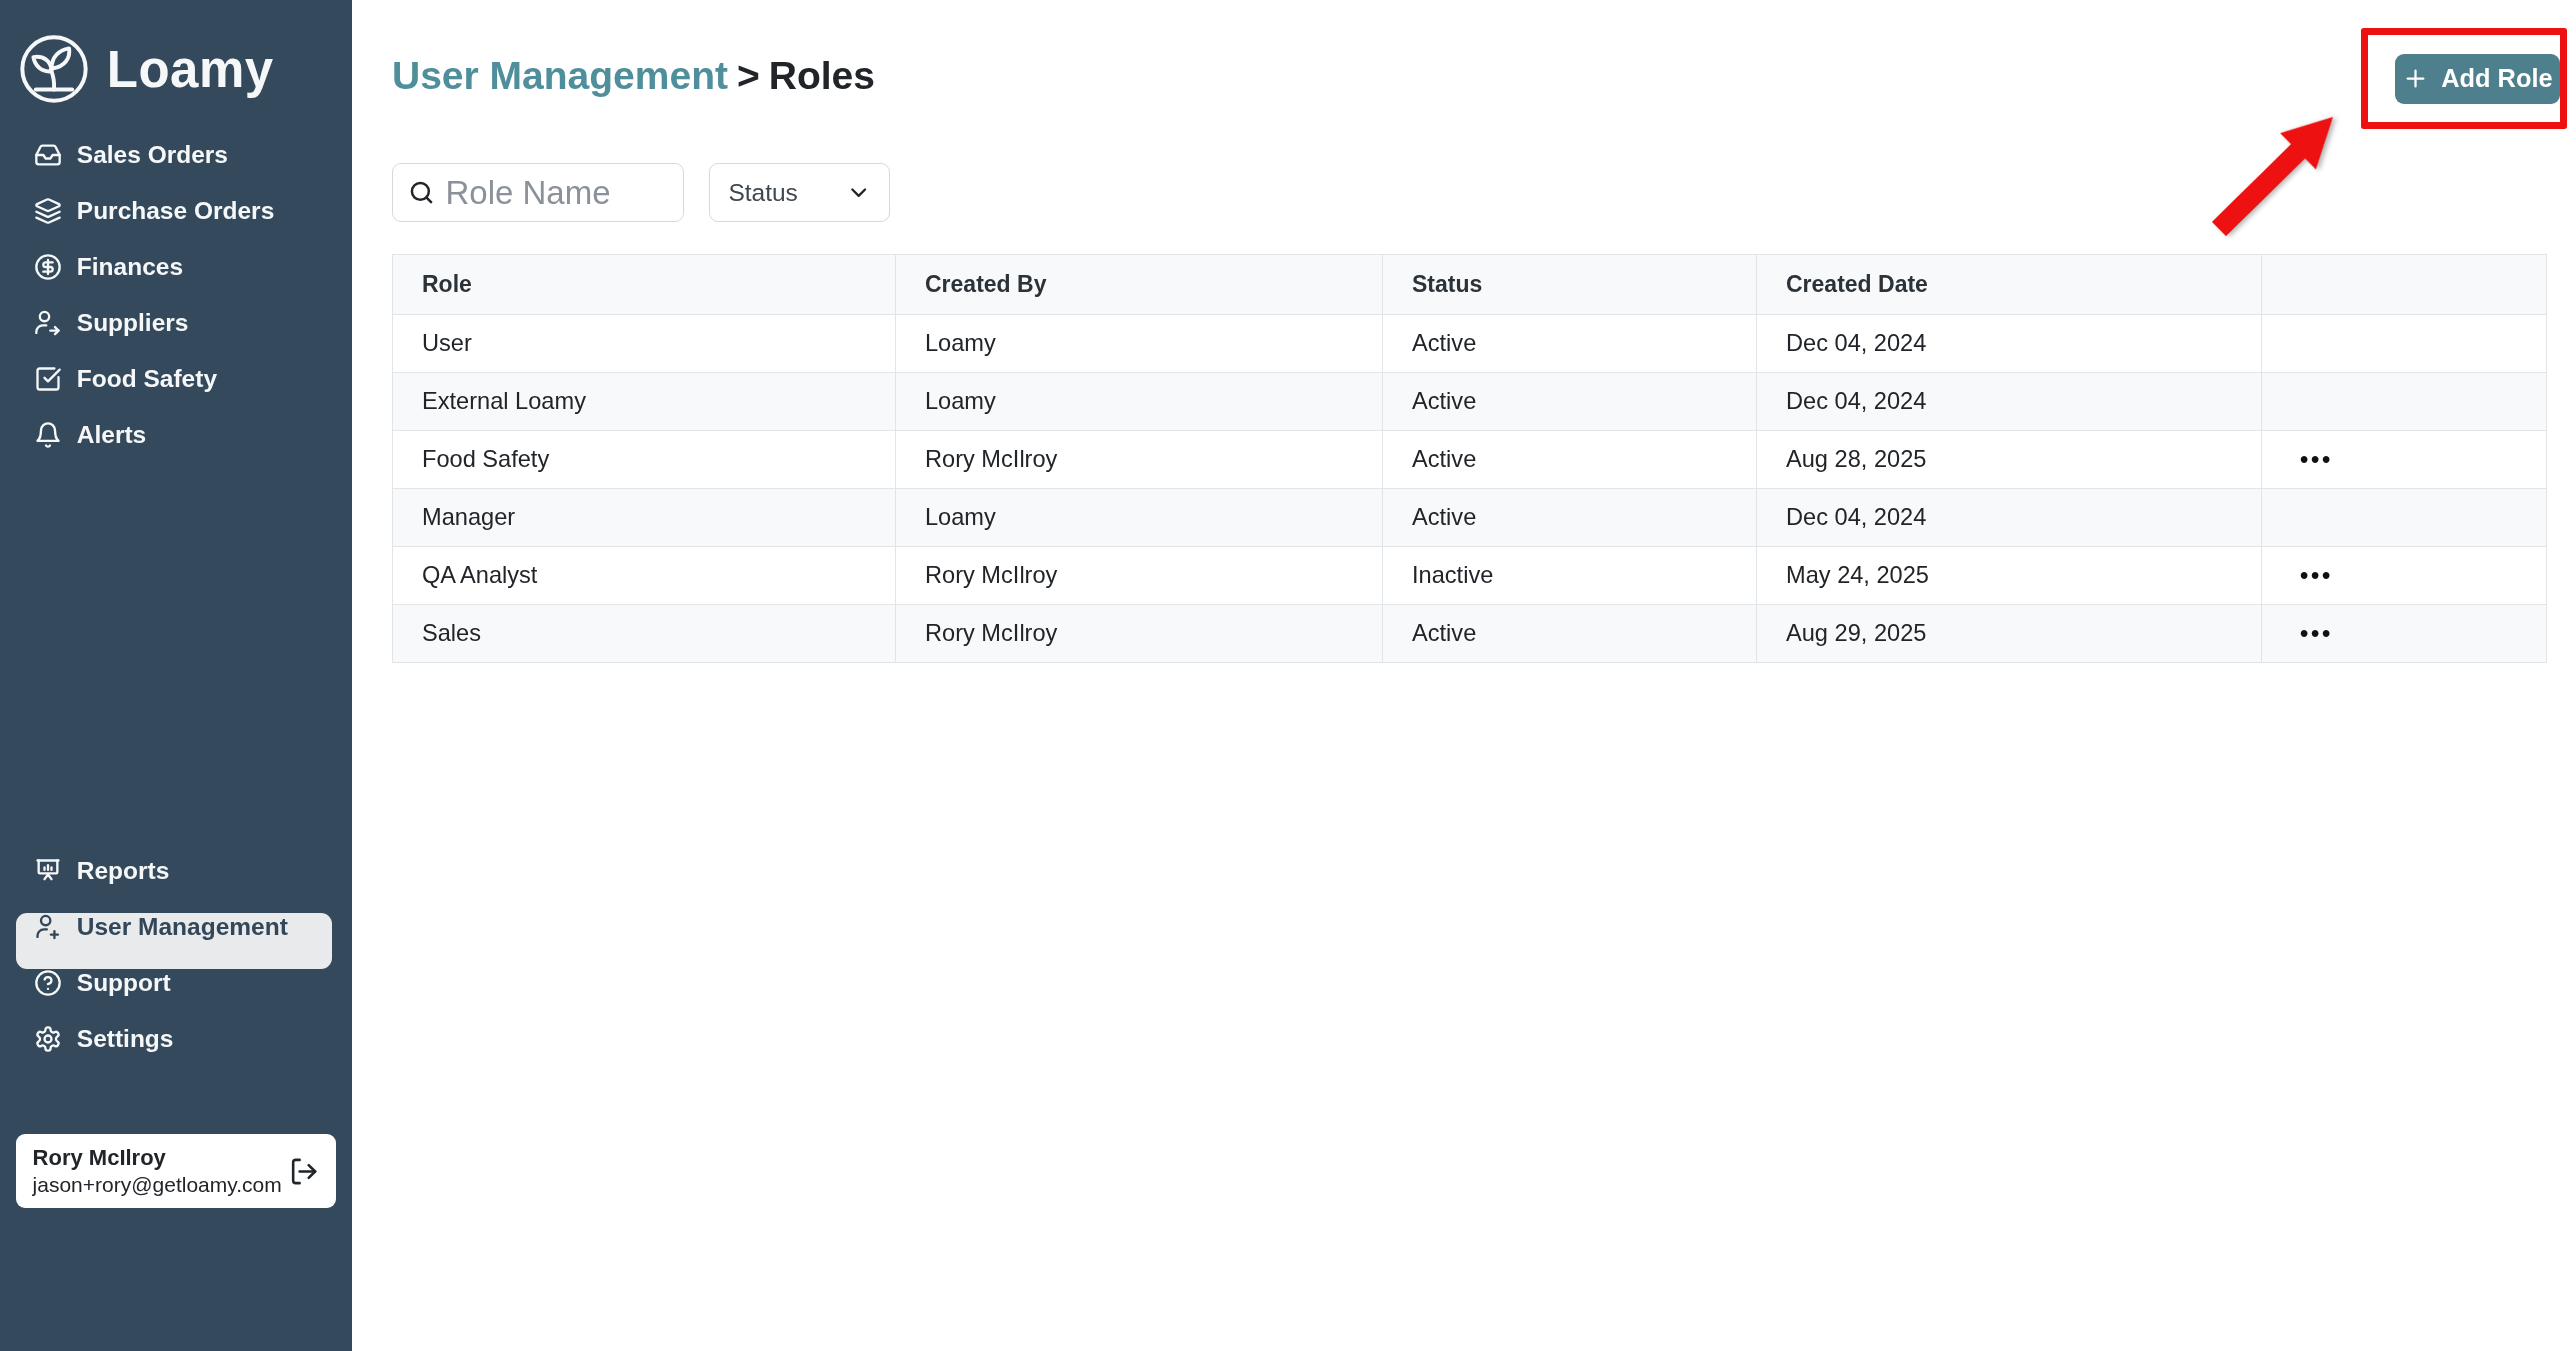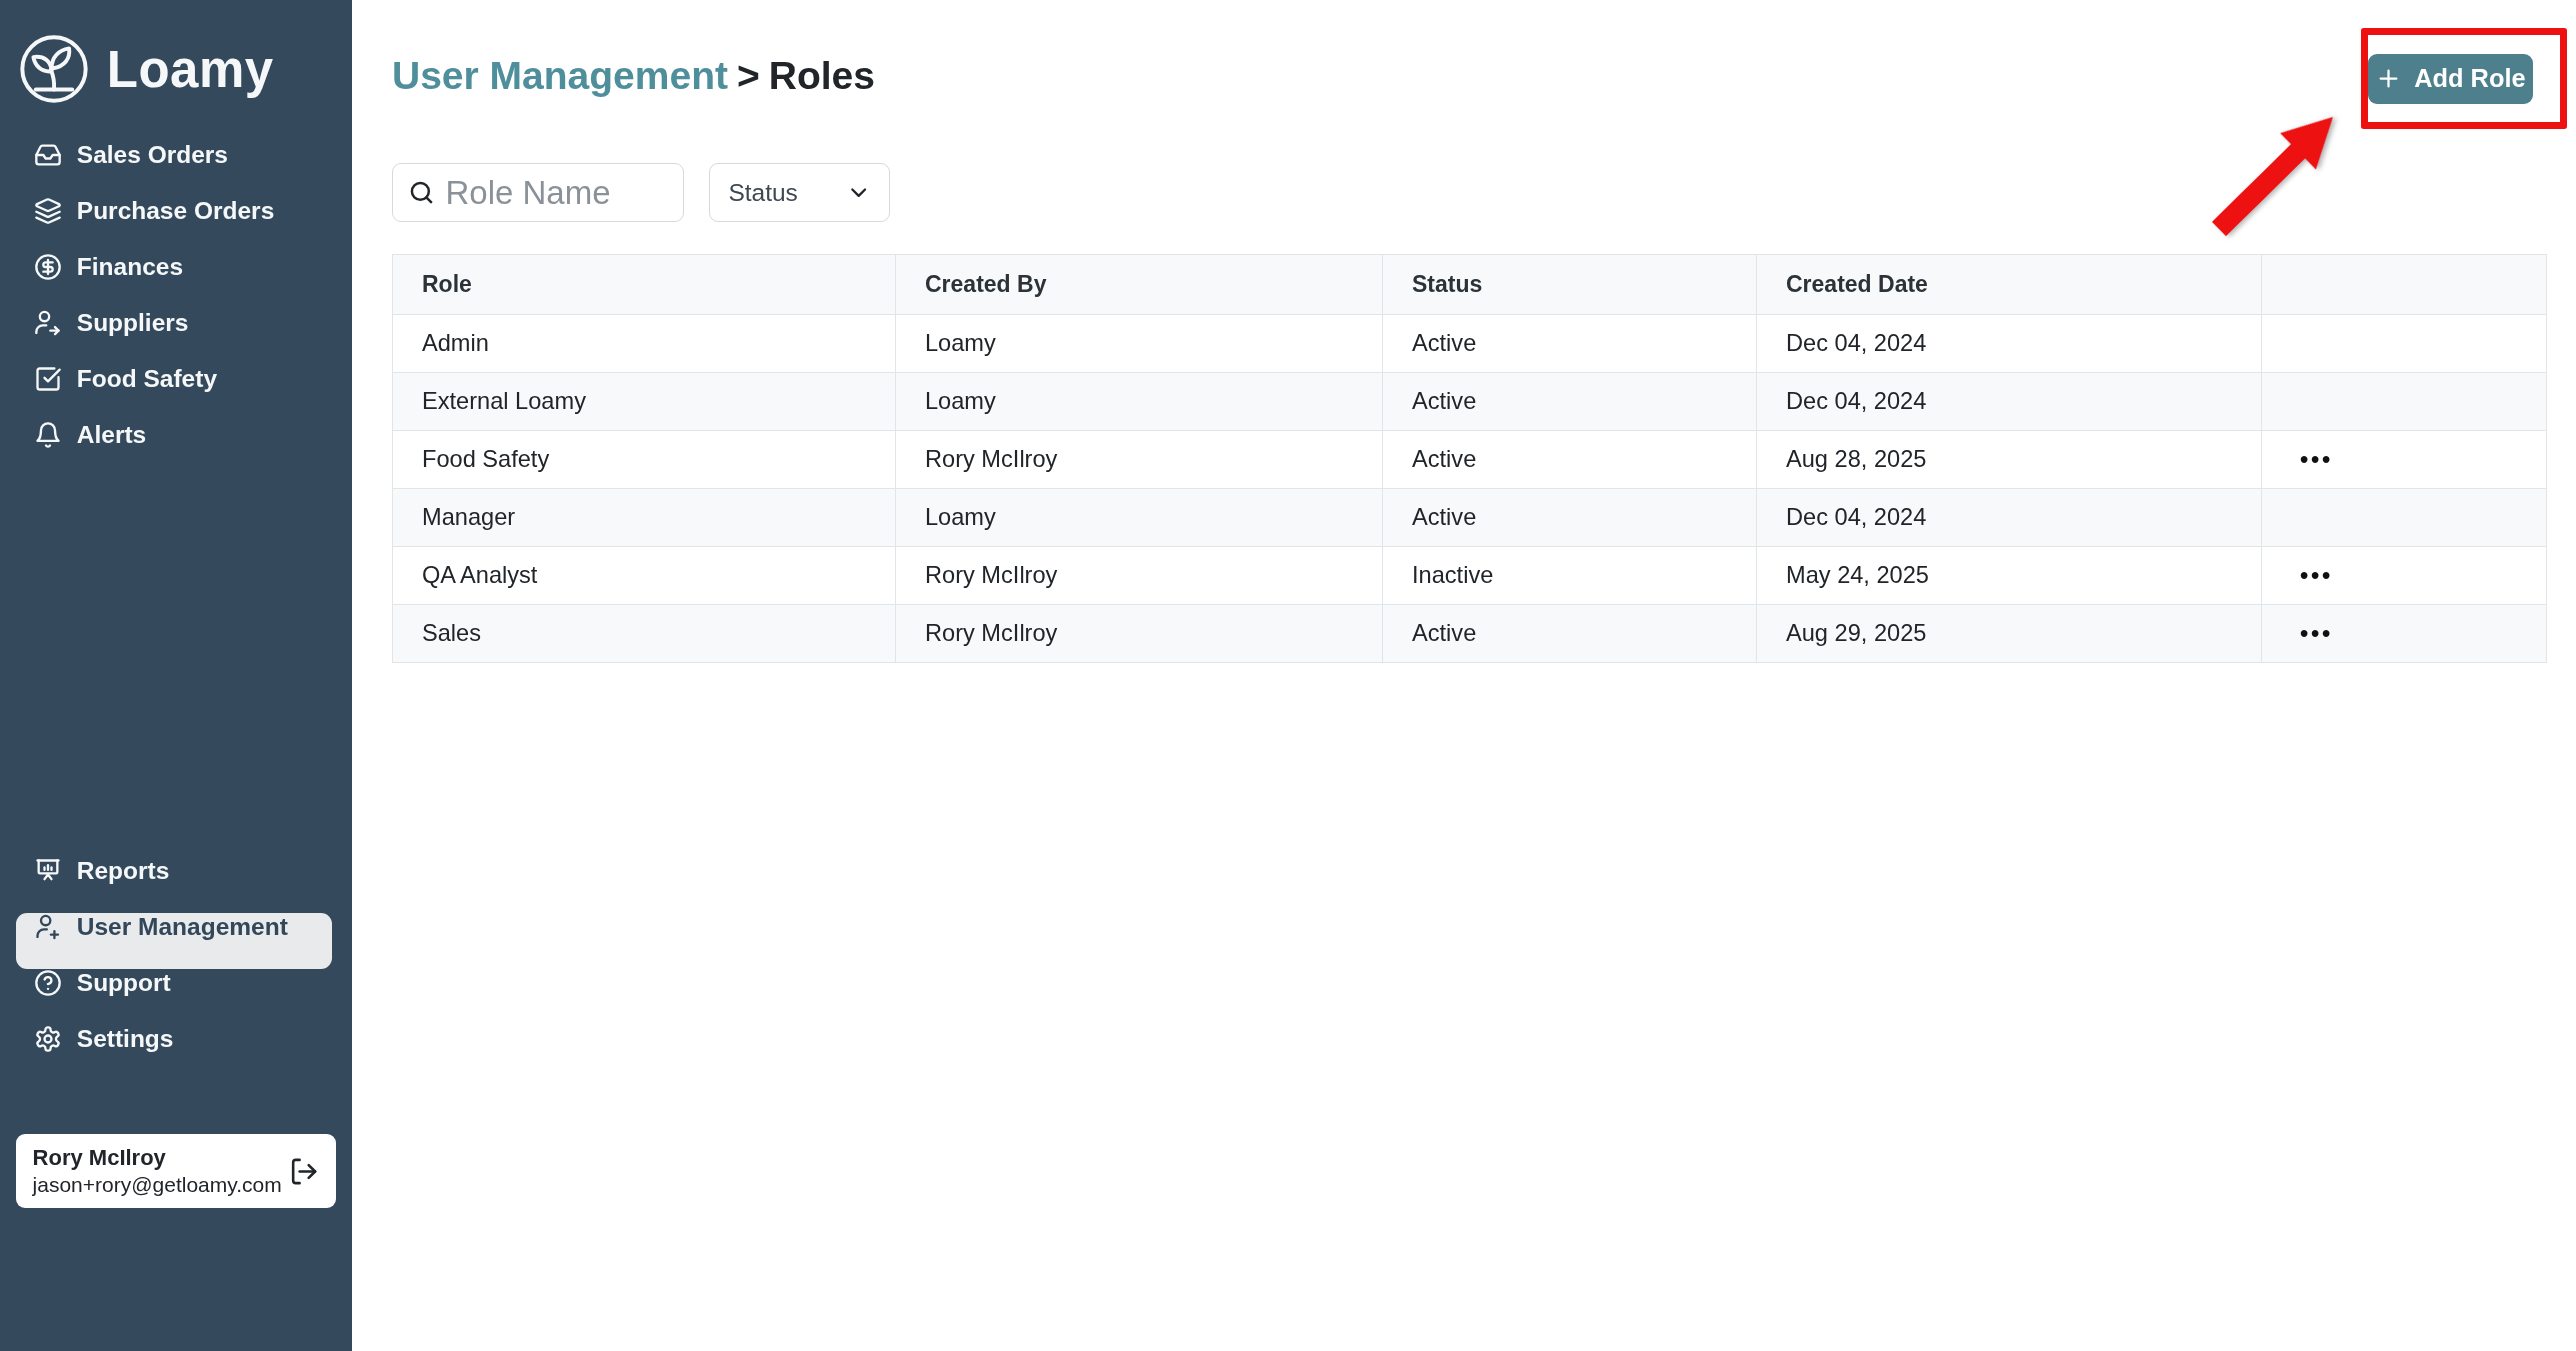--- a/index.html
+++ b/index.html
@@ -41,21 +41,21 @@
   
   .main { position:absolute; left:352px; top:0; width:2032px; height:1352px; background:#fff; }
 
   .breadcrumb { position:absolute; left:40px; top:51px; font-size:39px; font-weight:700; line-height:49px; }
   .breadcrumb .crumb-link { color:#4f8e9b; cursor:pointer; }
   .breadcrumb .crumb-sep { color:#212529; padding:0 9px; }
   .breadcrumb .crumb-current { color:#212529; }
 
   .annotation-box {
     position:absolute; left:2009px; top:28px; width:206px; height:101px;
-    border:7.3px solid #ee1111; border-radius:2.7px; display:flex; align-items:center; justify-content:flex-start;
+    border:7.3px solid #ee1111; border-radius:2.7px; display:flex; align-items:center; justify-content:flex-end;
     pointer-events:none;
   }
   .add-role-btn {
     pointer-events:auto;
     width:165px; height:50px; background:#4e7f8c; color:#ffffff; border:none; border-radius:9px;
     font-family:"Liberation Sans", sans-serif; font-size:25.4px; font-weight:600;
     display:flex; align-items:center; justify-content:center; gap:11.8px; cursor:pointer;
   }
   .add-role-btn .icn { width:27px; height:27px; }
 
@@ -259,21 +259,21 @@
       <tr>
         <th>Role</th>
         <th>Created By</th>
         <th>Status</th>
         <th>Created Date</th>
         <th></th>
       </tr>
     </thead>
     <tbody>
       <tr>
-        <td>Admin</td>
+        <td>User</td>
         <td>Loamy</td>
         <td>Active</td>
         <td>Dec 04, 2024</td>
         <td class="actions-cell"></td>
       </tr>
       <tr>
         <td>External Loamy</td>
         <td>Loamy</td>
         <td>Active</td>
         <td>Dec 04, 2024</td>

